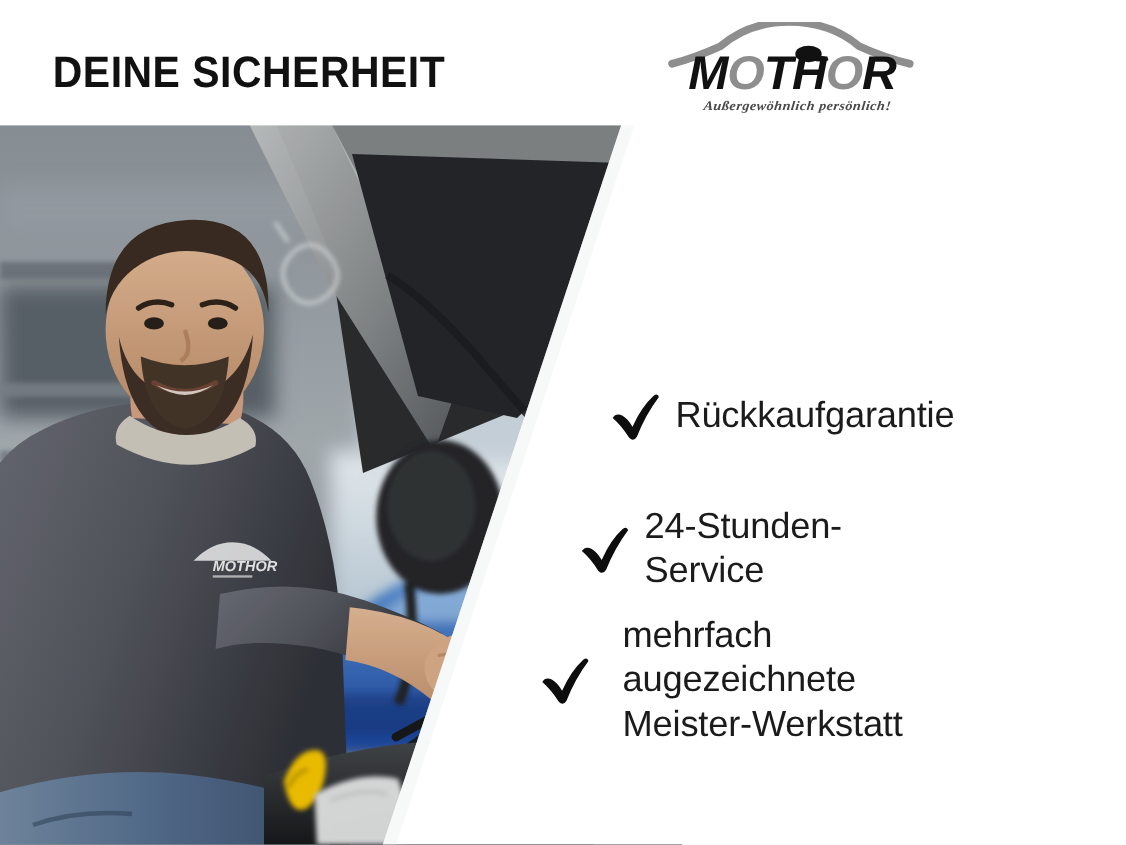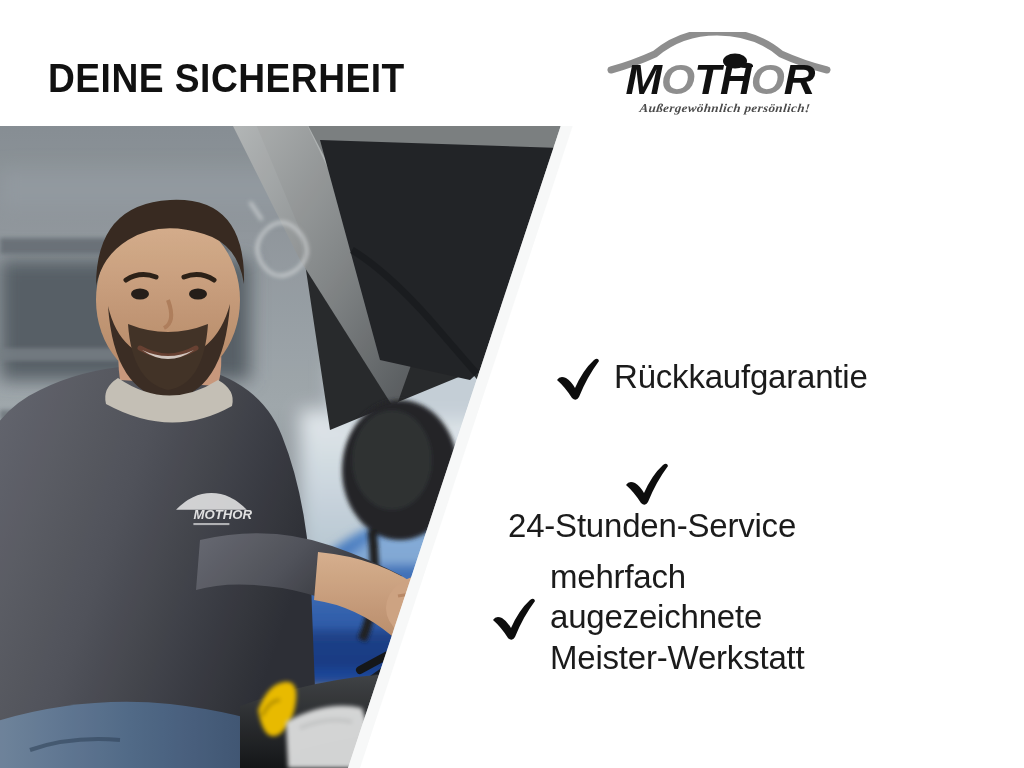--- a/index.html
+++ b/index.html
@@ -12,21 +12,21 @@
   }
   .stage {
     position:relative;
     width:1024px; height:768px;
     background:#ffffff;
     overflow:hidden;
   }
 
   
   .header {
-    position:absolute; left:0; top:16px;
+    position:absolute; left:0; top:4px;
     width:875px; height:110px;
     background:#ffffff;
     z-index:40;
   }
   .page-title {
     position:absolute; left:48px; top:40px;
     font-size:40px;
     font-weight:bold;
     letter-spacing:0.5px;
     color:#111111;
@@ -105,22 +105,22 @@
   .check svg { display:block; width:48px; height:48px; }
   .item-label {
     font-size:33px;
     color:#1b1b1b;
     font-family:"Liberation Sans", sans-serif;
     line-height:1.22;
     white-space:pre-line;
     letter-spacing:-0.2px;
   }
   #item-0 { left:552px; top:243px; }
-  #item-1 { left:508px; top:348px;flex-direction:column; }
-  #item-2 { left:488px; top:447px; }
+  #item-1 { left:524px; top:348px; }
+  #item-2 { left:488px; top:447px;gap:16px; }
   #item-3 { left:448px; top:586px; }
 </style>
 </head>
 <body>
 
 <div class="stage">
 
   <div class="photo">
     <svg viewBox="0 0 620 658" preserveAspectRatio="none" aria-hidden="true">
       <defs>

